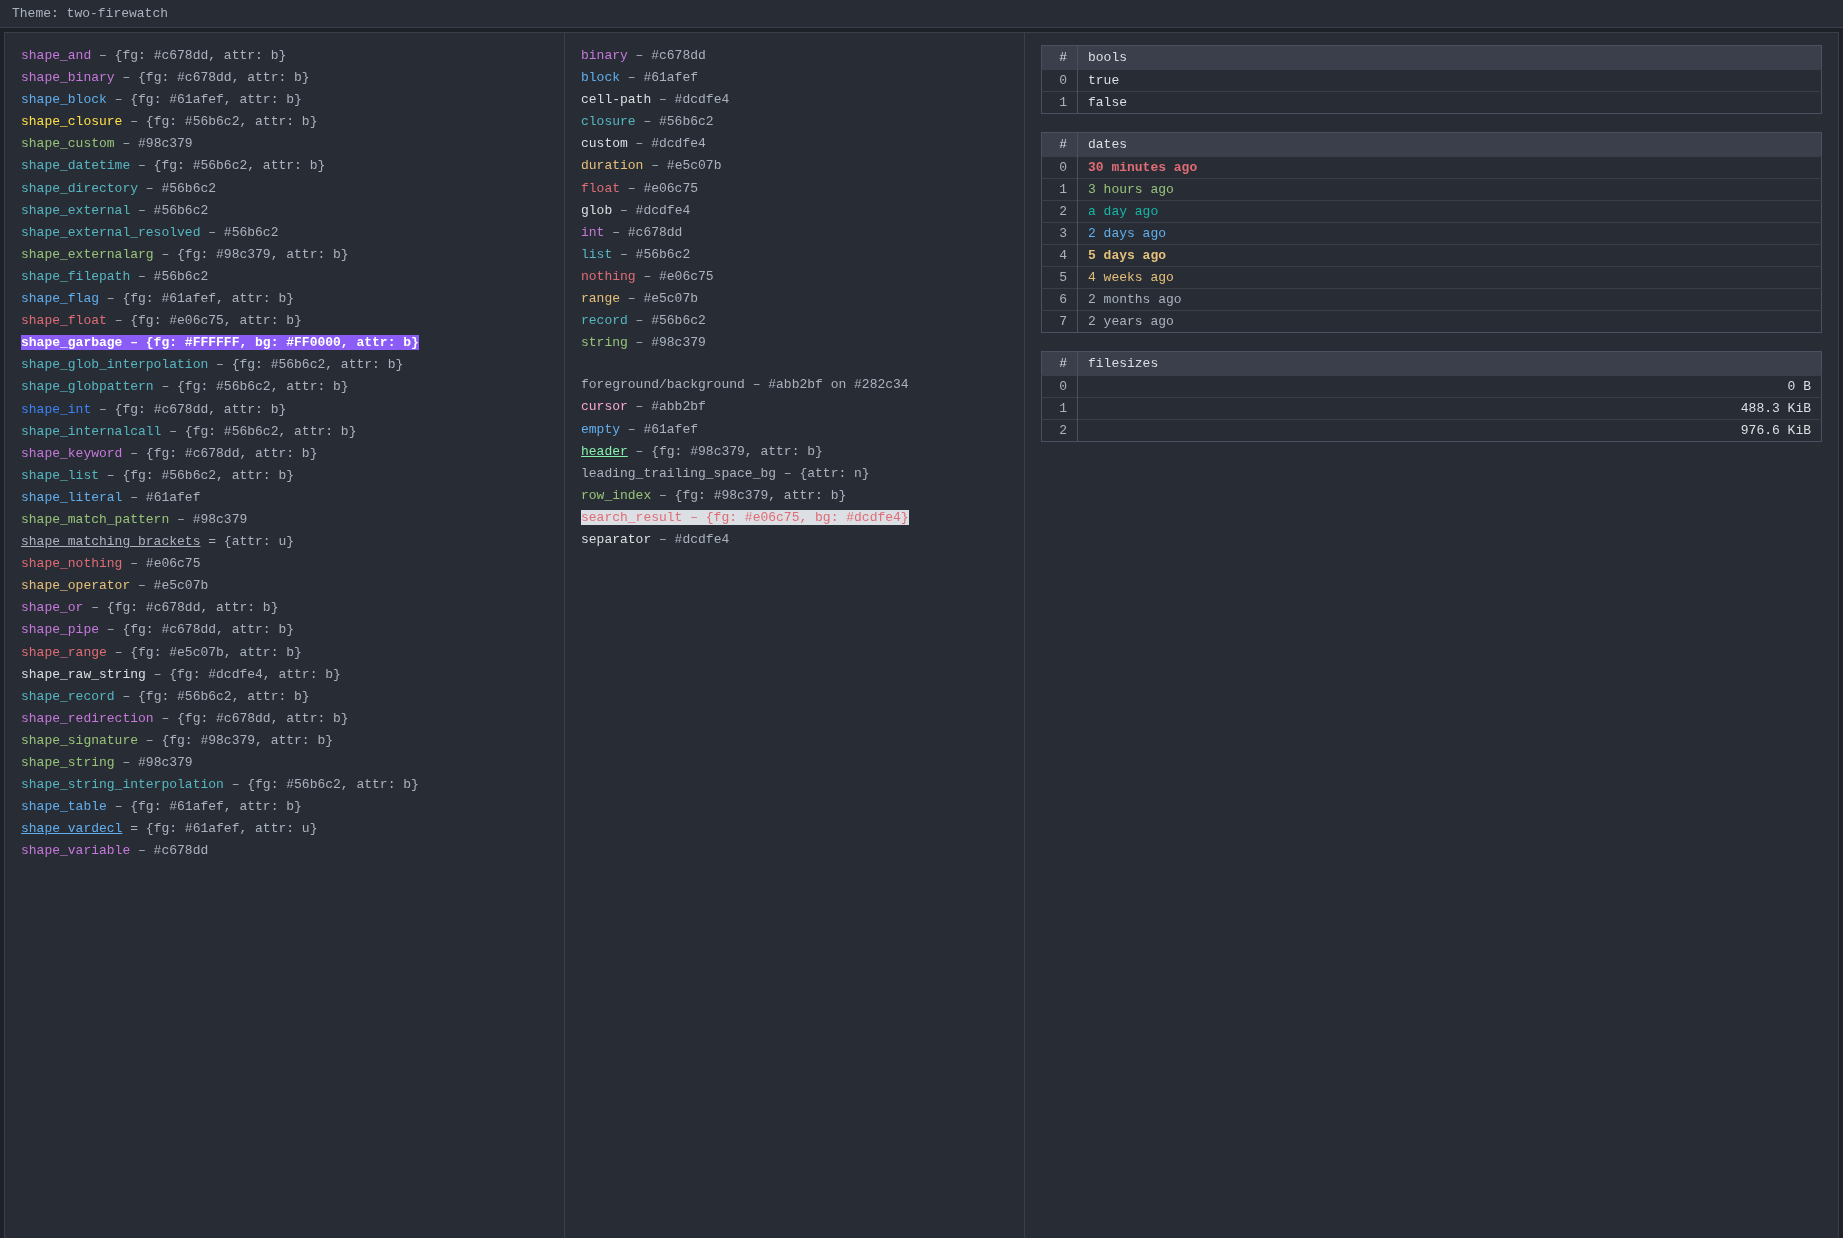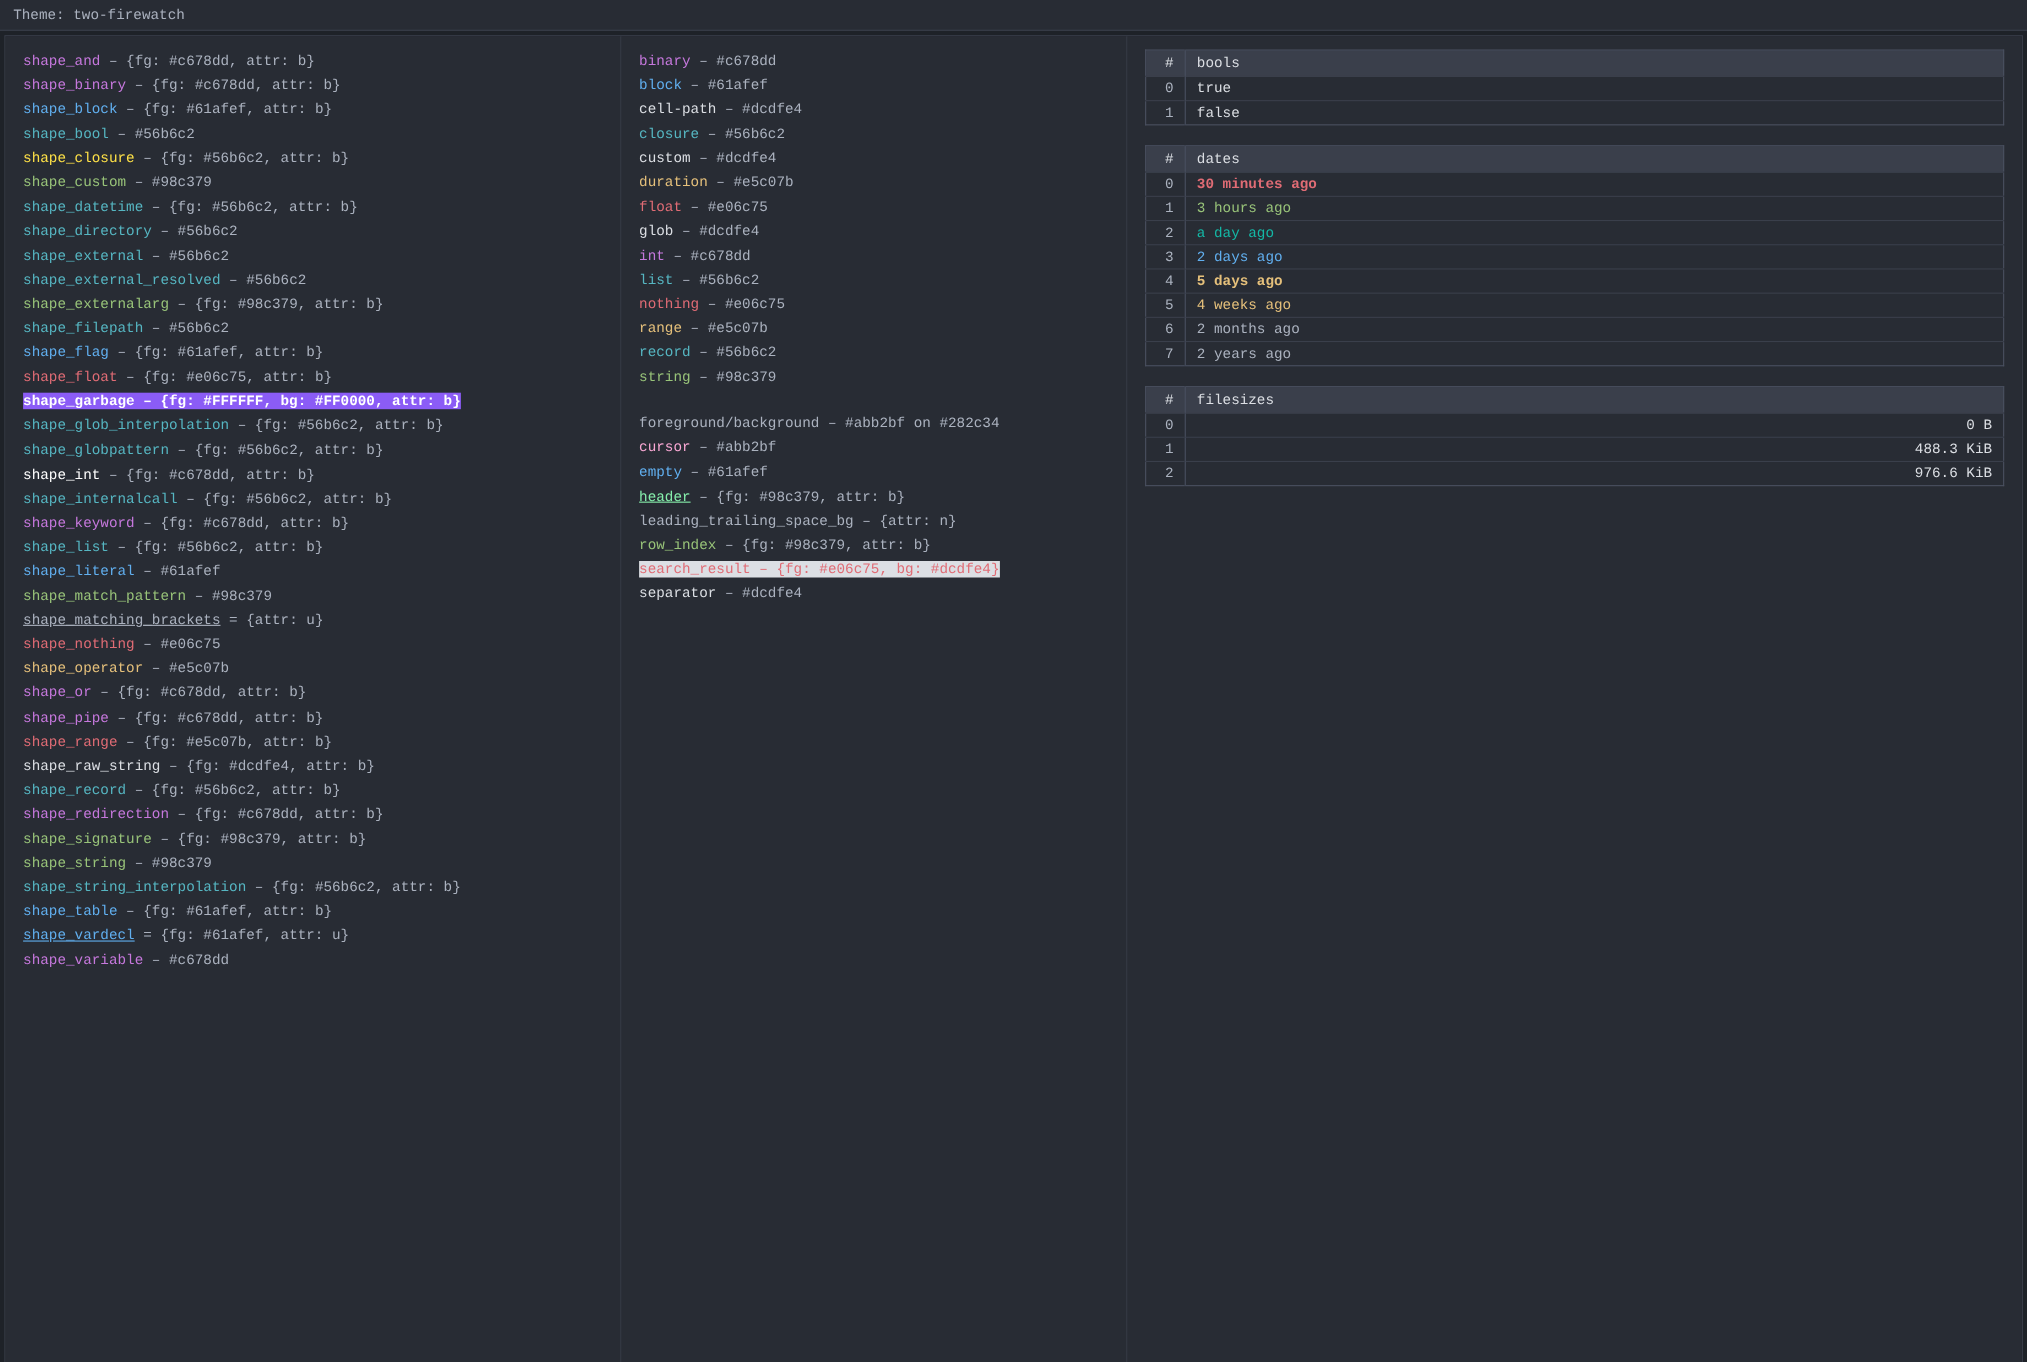--- a/index.html
+++ b/index.html
@@ -104,35 +104,34 @@
     <span>Theme: two-firewatch</span>
   </div>
 </div>
 
 <div class="main-container">
 
   <div class="col-left" id="left-col">
   <div class="line"><span style="color: rgb(198, 120, 221);">shape_and</span><span style="color: rgb(171, 178, 191);"> – {fg: #c678dd, attr: b}</span></div>
       <div class="line"><span style="color: rgb(198, 120, 221);">shape_binary</span><span style="color: rgb(171, 178, 191);"> – {fg: #c678dd, attr: b}</span></div>
       <div class="line"><span style="color: rgb(97, 175, 239);">shape_block</span><span style="color: rgb(171, 178, 191);"> – {fg: #61afef, attr: b}</span></div>
-      <div class="line"><span style="color: rgb(86, 182, 194);">shape_bool</span><span style="color: rgb(171, 178, 191);"> – #56b6c2</span></div>
       <div class="line"><span style="color: #fde047;">shape_closure</span><span style="color: rgb(171, 178, 191);"> – {fg: #56b6c2, attr: b}</span></div>
       <div class="line"><span style="color: rgb(152, 195, 121);">shape_custom</span><span style="color: rgb(171, 178, 191);"> – #98c379</span></div>
       <div class="line"><span style="color: rgb(86, 182, 194);">shape_datetime</span><span style="color: rgb(171, 178, 191);"> – {fg: #56b6c2, attr: b}</span></div>
       <div class="line"><span style="color: rgb(86, 182, 194);">shape_directory</span><span style="color: rgb(171, 178, 191);"> – #56b6c2</span></div>
       <div class="line"><span style="color: rgb(86, 182, 194);">shape_external</span><span style="color: rgb(171, 178, 191);"> – #56b6c2</span></div>
       <div class="line"><span style="color: rgb(86, 182, 194);">shape_external_resolved</span><span style="color: rgb(171, 178, 191);"> – #56b6c2</span></div>
       <div class="line"><span style="color: rgb(152, 195, 121);">shape_externalarg</span><span style="color: rgb(171, 178, 191);"> – {fg: #98c379, attr: b}</span></div>
       <div class="line"><span style="color: rgb(86, 182, 194);">shape_filepath</span><span style="color: rgb(171, 178, 191);"> – #56b6c2</span></div>
       <div class="line"><span style="color: rgb(97, 175, 239);">shape_flag</span><span style="color: rgb(171, 178, 191);"> – {fg: #61afef, attr: b}</span></div>
       <div class="line"><span style="color: rgb(224, 108, 117);">shape_float</span><span style="color: rgb(171, 178, 191);"> – {fg: #e06c75, attr: b}</span></div>
       <div class="line"><span class="highlight-garbage">shape_garbage – {fg: #FFFFFF, bg: #FF0000, attr: b}</span></div>
       <div class="line"><span style="color: rgb(86, 182, 194);">shape_glob_interpolation</span><span style="color: rgb(171, 178, 191);"> – {fg: #56b6c2, attr: b}</span></div>
       <div class="line"><span style="color: rgb(86, 182, 194); margin-top: 16px;">shape_globpattern</span><span style="color: rgb(171, 178, 191);"> – {fg: #56b6c2, attr: b}</span></div>
-      <div class="line"><span style="color: #ffffff;">shape_int</span><span style="color: rgb(171, 178, 191);"> – {fg: #c678dd, attr: b}</span></div>
+      <div class="line"><span style="color: #3b82f6;">shape_int</span><span style="color: rgb(171, 178, 191);"> – {fg: #c678dd, attr: b}</span></div>
       <div class="line"><span style="color: rgb(86, 182, 194);">shape_internalcall</span><span style="color: rgb(171, 178, 191);"> – {fg: #56b6c2, attr: b}</span></div>
       <div class="line"><span style="color: rgb(198, 120, 221);">shape_keyword</span><span style="color: rgb(171, 178, 191);"> – {fg: #c678dd, attr: b}</span></div>
       <div class="line"><span style="color: rgb(86, 182, 194);">shape_list</span><span style="color: rgb(171, 178, 191);"> – {fg: #56b6c2, attr: b}</span></div>
       <div class="line"><span style="color: rgb(97, 175, 239);">shape_literal</span><span style="color: rgb(171, 178, 191);"> – #61afef</span></div>
       <div class="line"><span style="color: rgb(152, 195, 121);">shape_match_pattern</span><span style="color: rgb(171, 178, 191);"> – #98c379</span></div>
       <div class="line"><span style="color: rgb(171, 178, 191); text-decoration: underline;">shape_matching_brackets</span><span style="color: rgb(171, 178, 191);"> = {attr: u}</span></div>
       <div class="line"><span style="color: rgb(224, 108, 117);">shape_nothing</span><span style="color: rgb(171, 178, 191);"> – #e06c75</span></div>
       <div class="line"><span style="color: rgb(229, 192, 123);">shape_operator</span><span style="color: rgb(171, 178, 191);"> – #e5c07b</span></div>
       <div class="line"><span style="color: rgb(198, 120, 221);">shape_or</span><span style="color: rgb(171, 178, 191);"> – {fg: #c678dd, attr: b}</span></div>
       <div class="line"><span style="color: rgb(198, 120, 221);">shape_pipe</span><span style="color: rgb(171, 178, 191);"> – {fg: #c678dd, attr: b}</span></div>

